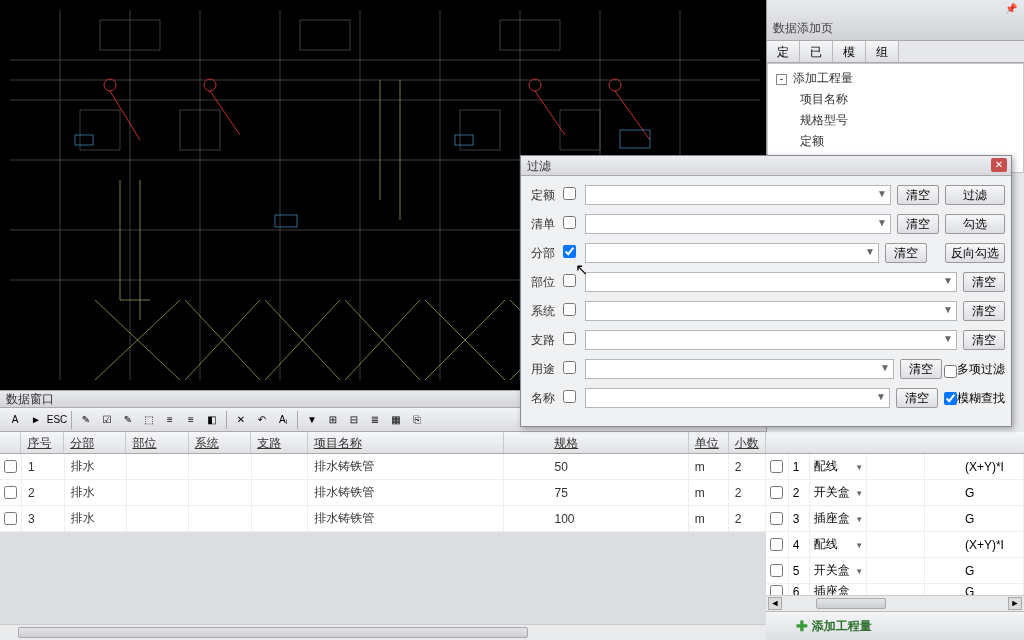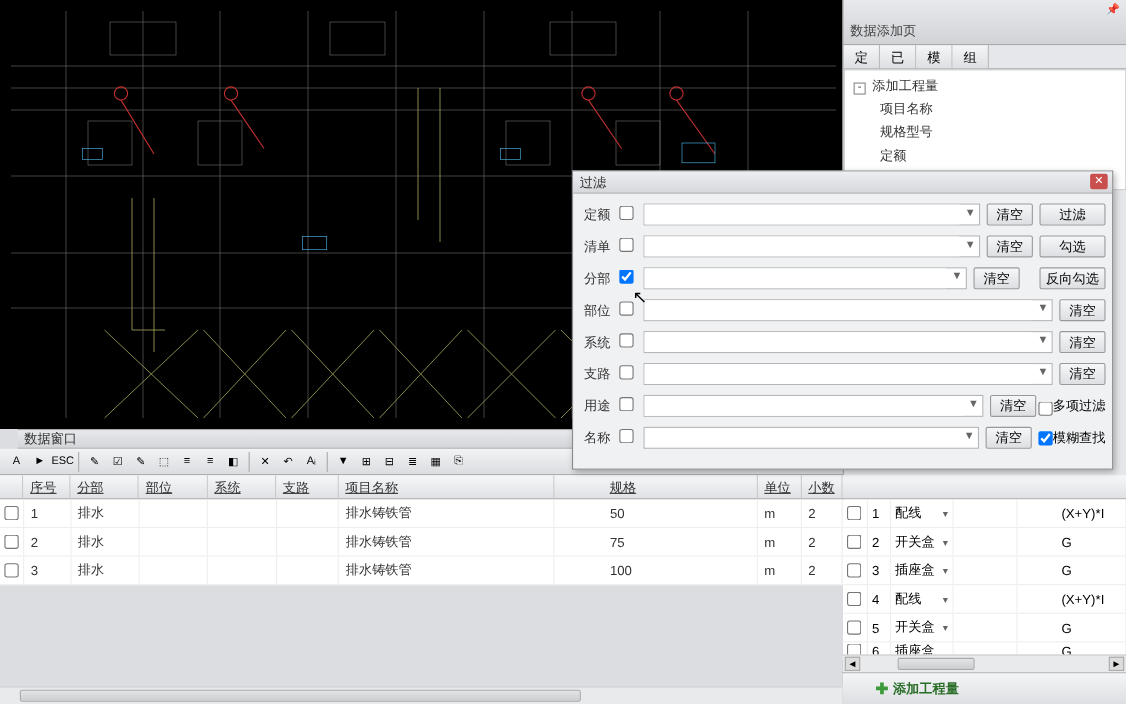--- a/index.html
+++ b/index.html
@@ -1,21 +1,21 @@
 <!DOCTYPE html>
 <html><head>
 <meta charset="utf-8">
 <style>
 * { box-sizing: border-box; margin: 0; padding: 0; font-family: "Microsoft YaHei", SimSun, sans-serif; font-size: 12px; }
 body { width: 1024px; height: 640px; background: #dcdde0; overflow: hidden; position: relative; }
 
 .canvas-area { position: absolute; left: 0; top: 0; width: 766px; height: 390px; background: #000; overflow: hidden; }
 .canvas-area svg { width: 100%; height: 100%; }
 
-.data-window-bar { position: absolute; left: 16px; top: 390px; width: 766px; height: 18px; background: linear-gradient(#e8e9ec, #d4d5d9); border-top: 1px solid #aaa; border-bottom: 1px solid #aaa; padding-left: 6px; line-height: 16px; color: #333; }
+.data-window-bar { position: absolute; left: 0; top: 390px; width: 766px; height: 18px; background: linear-gradient(#e8e9ec, #d4d5d9); border-top: 1px solid #aaa; border-bottom: 1px solid #aaa; padding-left: 6px; line-height: 16px; color: #333; }
 
 .toolbar { position: absolute; left: 0; top: 408px; width: 766px; height: 24px; background: linear-gradient(#f2f3f5, #dcdde0); border-bottom: 1px solid #aaa; display: flex; align-items: center; padding-left: 6px; gap: 3px; }
 .toolbar .tb-btn { width: 18px; height: 18px; display: inline-flex; align-items: center; justify-content: center; border: 1px solid transparent; cursor: pointer; font-size: 10px; }
 .toolbar .tb-sep { width: 1px; height: 18px; background: #aaa; margin: 0 2px; }
 
 .table-head { position: absolute; left: 0; top: 432px; width: 766px; height: 22px; background: linear-gradient(#f6f7f9, #e0e1e4); border-bottom: 1px solid #aaa; display: flex; }
 .th { border-right: 1px solid #c9cacc; padding: 3px 6px; color: #333; text-decoration: underline; }
 
 .table-body { position: absolute; left: 0; top: 454px; width: 766px; }
 .row { display: flex; height: 26px; border-bottom: 1px solid #eee; background: #fff; }

